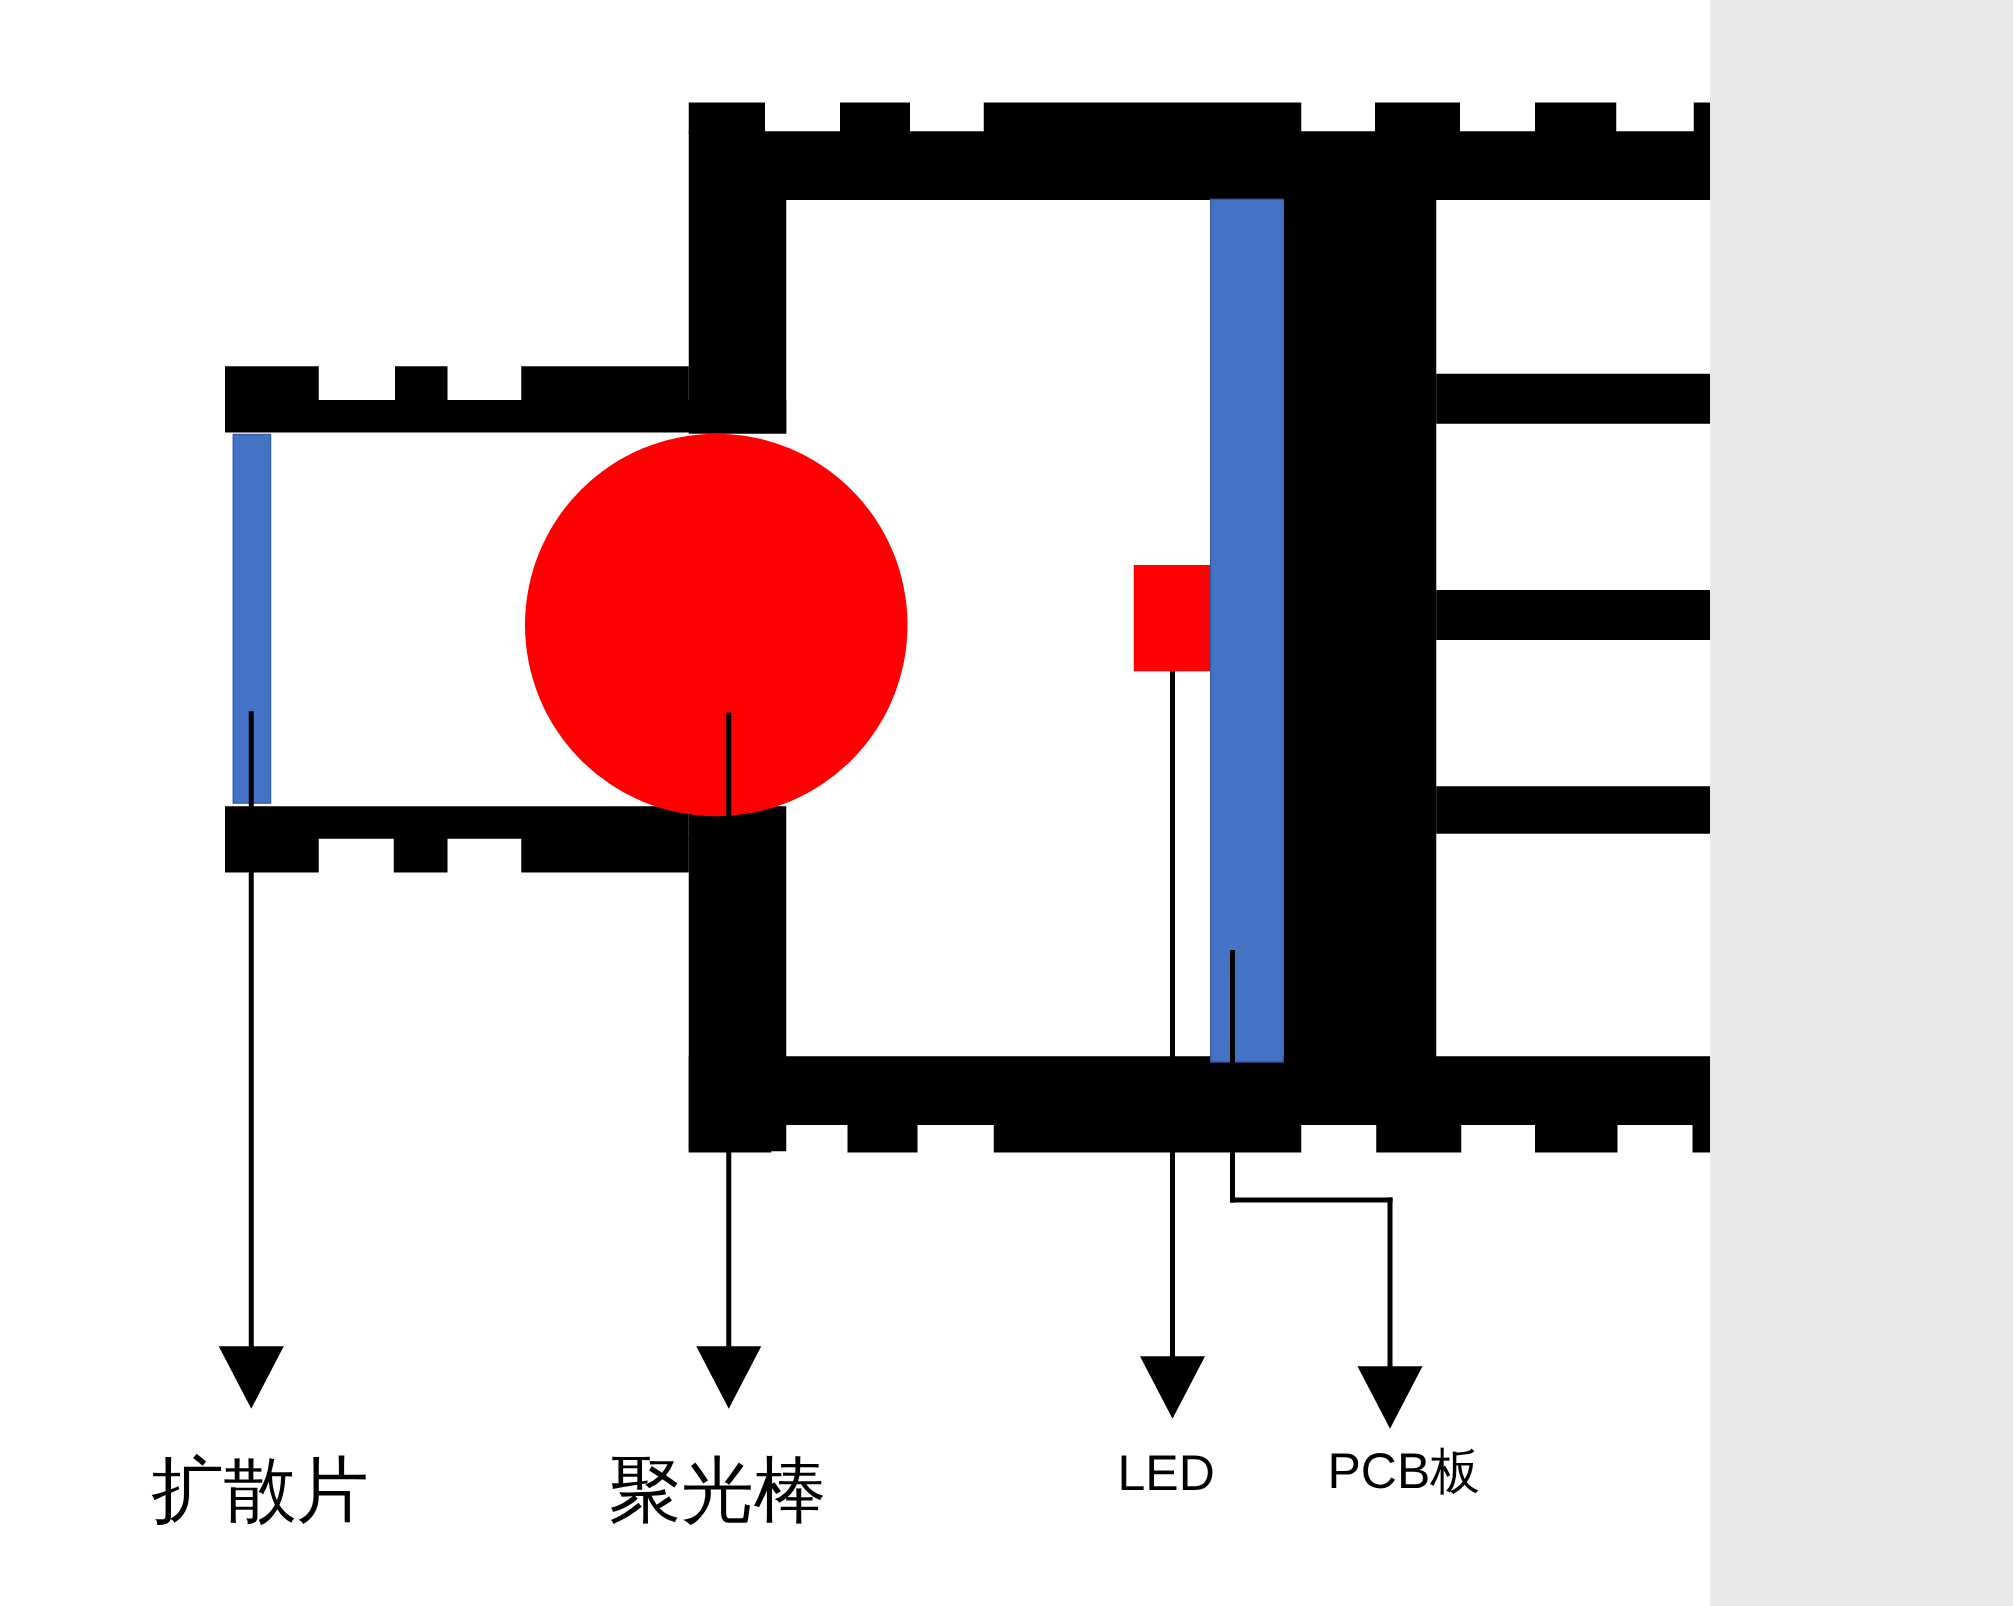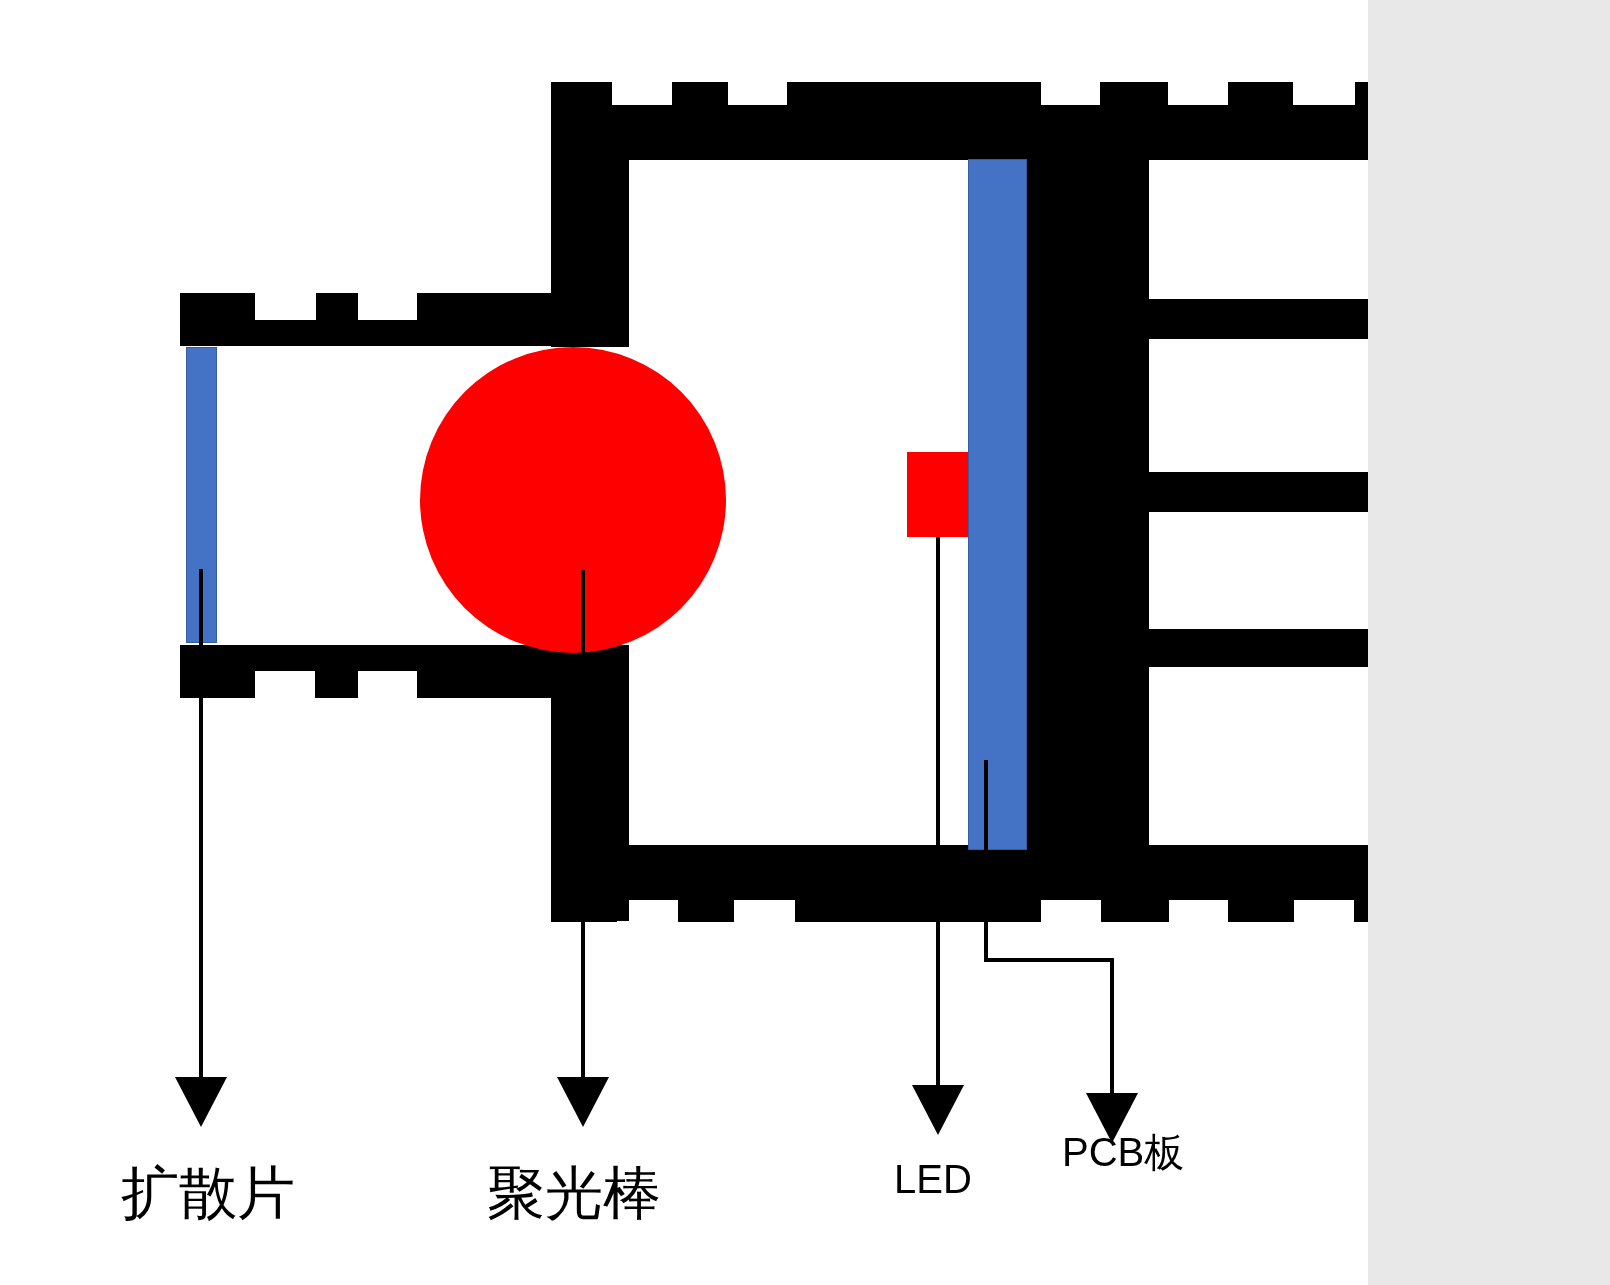--- a/index.html
+++ b/index.html
@@ -97,16 +97,16 @@
     <div class="lbl" style="left:487px;top:1161px;">聚光棒</div>
 
     <div class="ln" style="left:936px;top:537px;width:4px;height:550px;"></div>
     <div class="tri" style="left:912px;top:1085px;"></div>
     <div class="lbl lbl-latin" style="left:894px;top:1157px;">LED</div>
 
     <div class="ln" style="left:984px;top:760px;width:4px;height:202px;"></div>
     <div class="ln" style="left:984px;top:958px;width:130px;height:4px;"></div>
     <div class="ln" style="left:1110px;top:958px;width:4px;height:139px;"></div>
     <div class="tri" style="left:1086px;top:1093px;"></div>
-    <div class="lbl lbl-latin" style="left:1062px;top:1130px;">PCB板</div>
+    <div class="lbl lbl-latin" style="left:1062px;top:1155px;">PCB板</div>
   </div>
 
 </div>
 
 </body></html>

